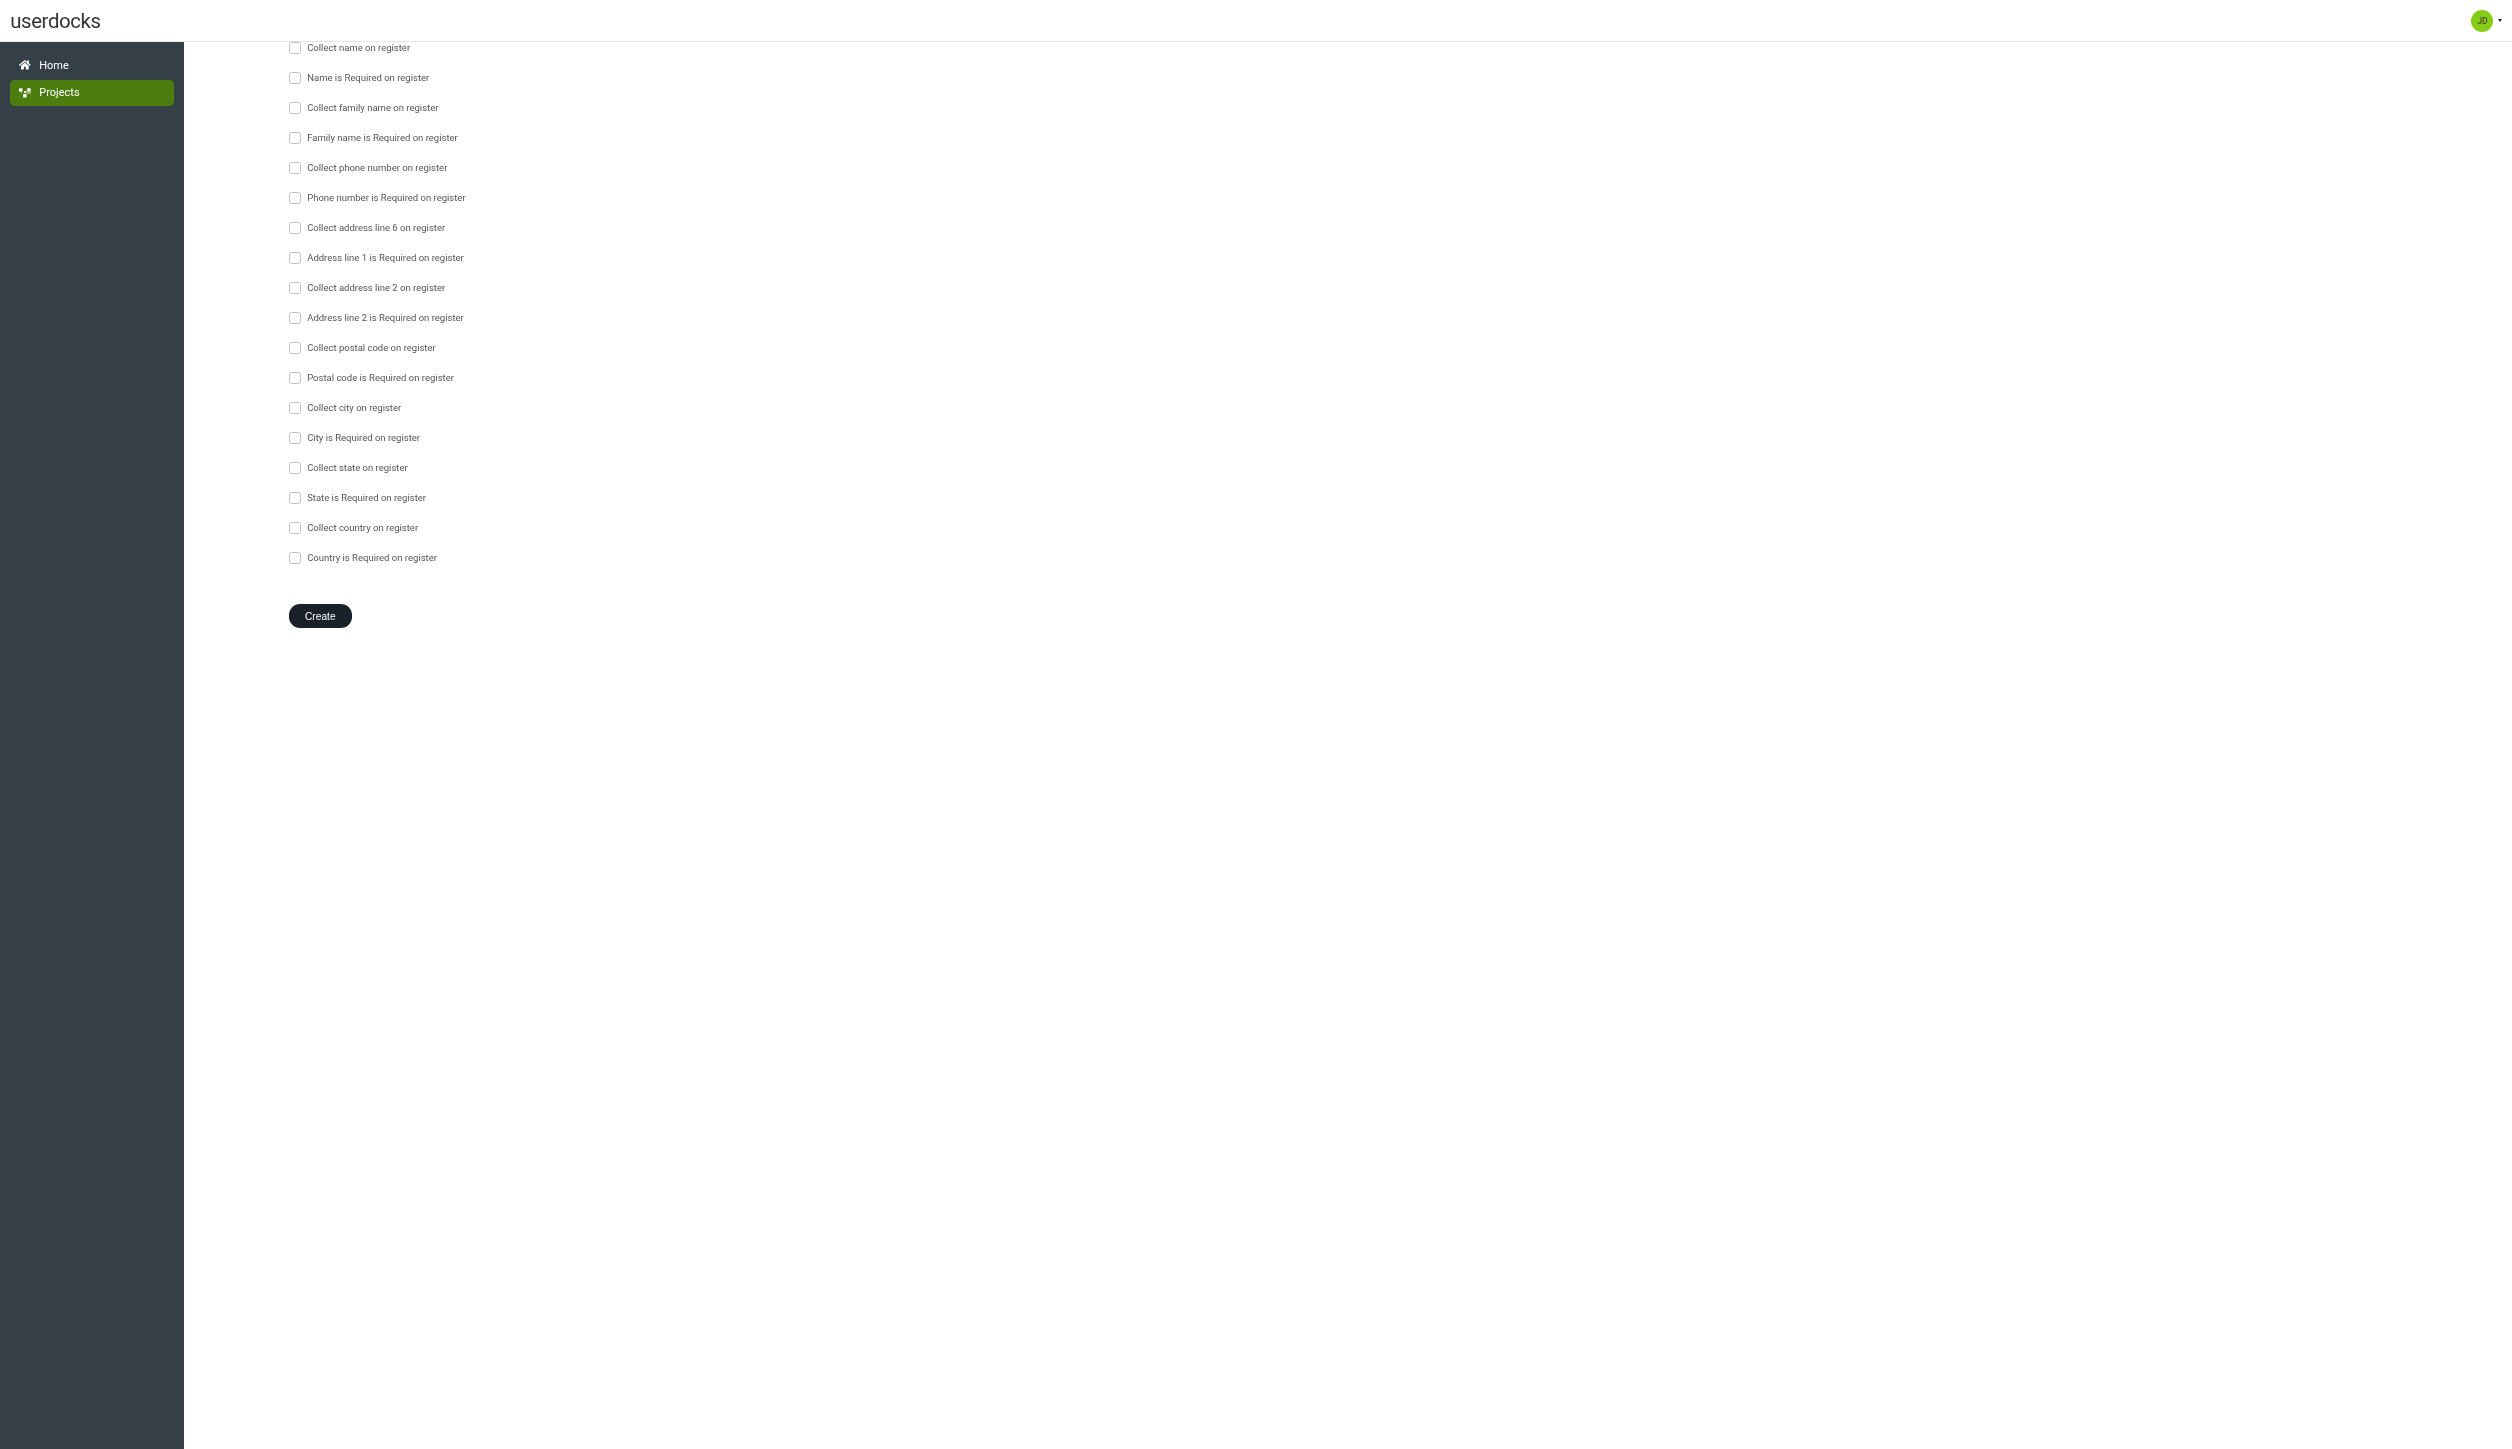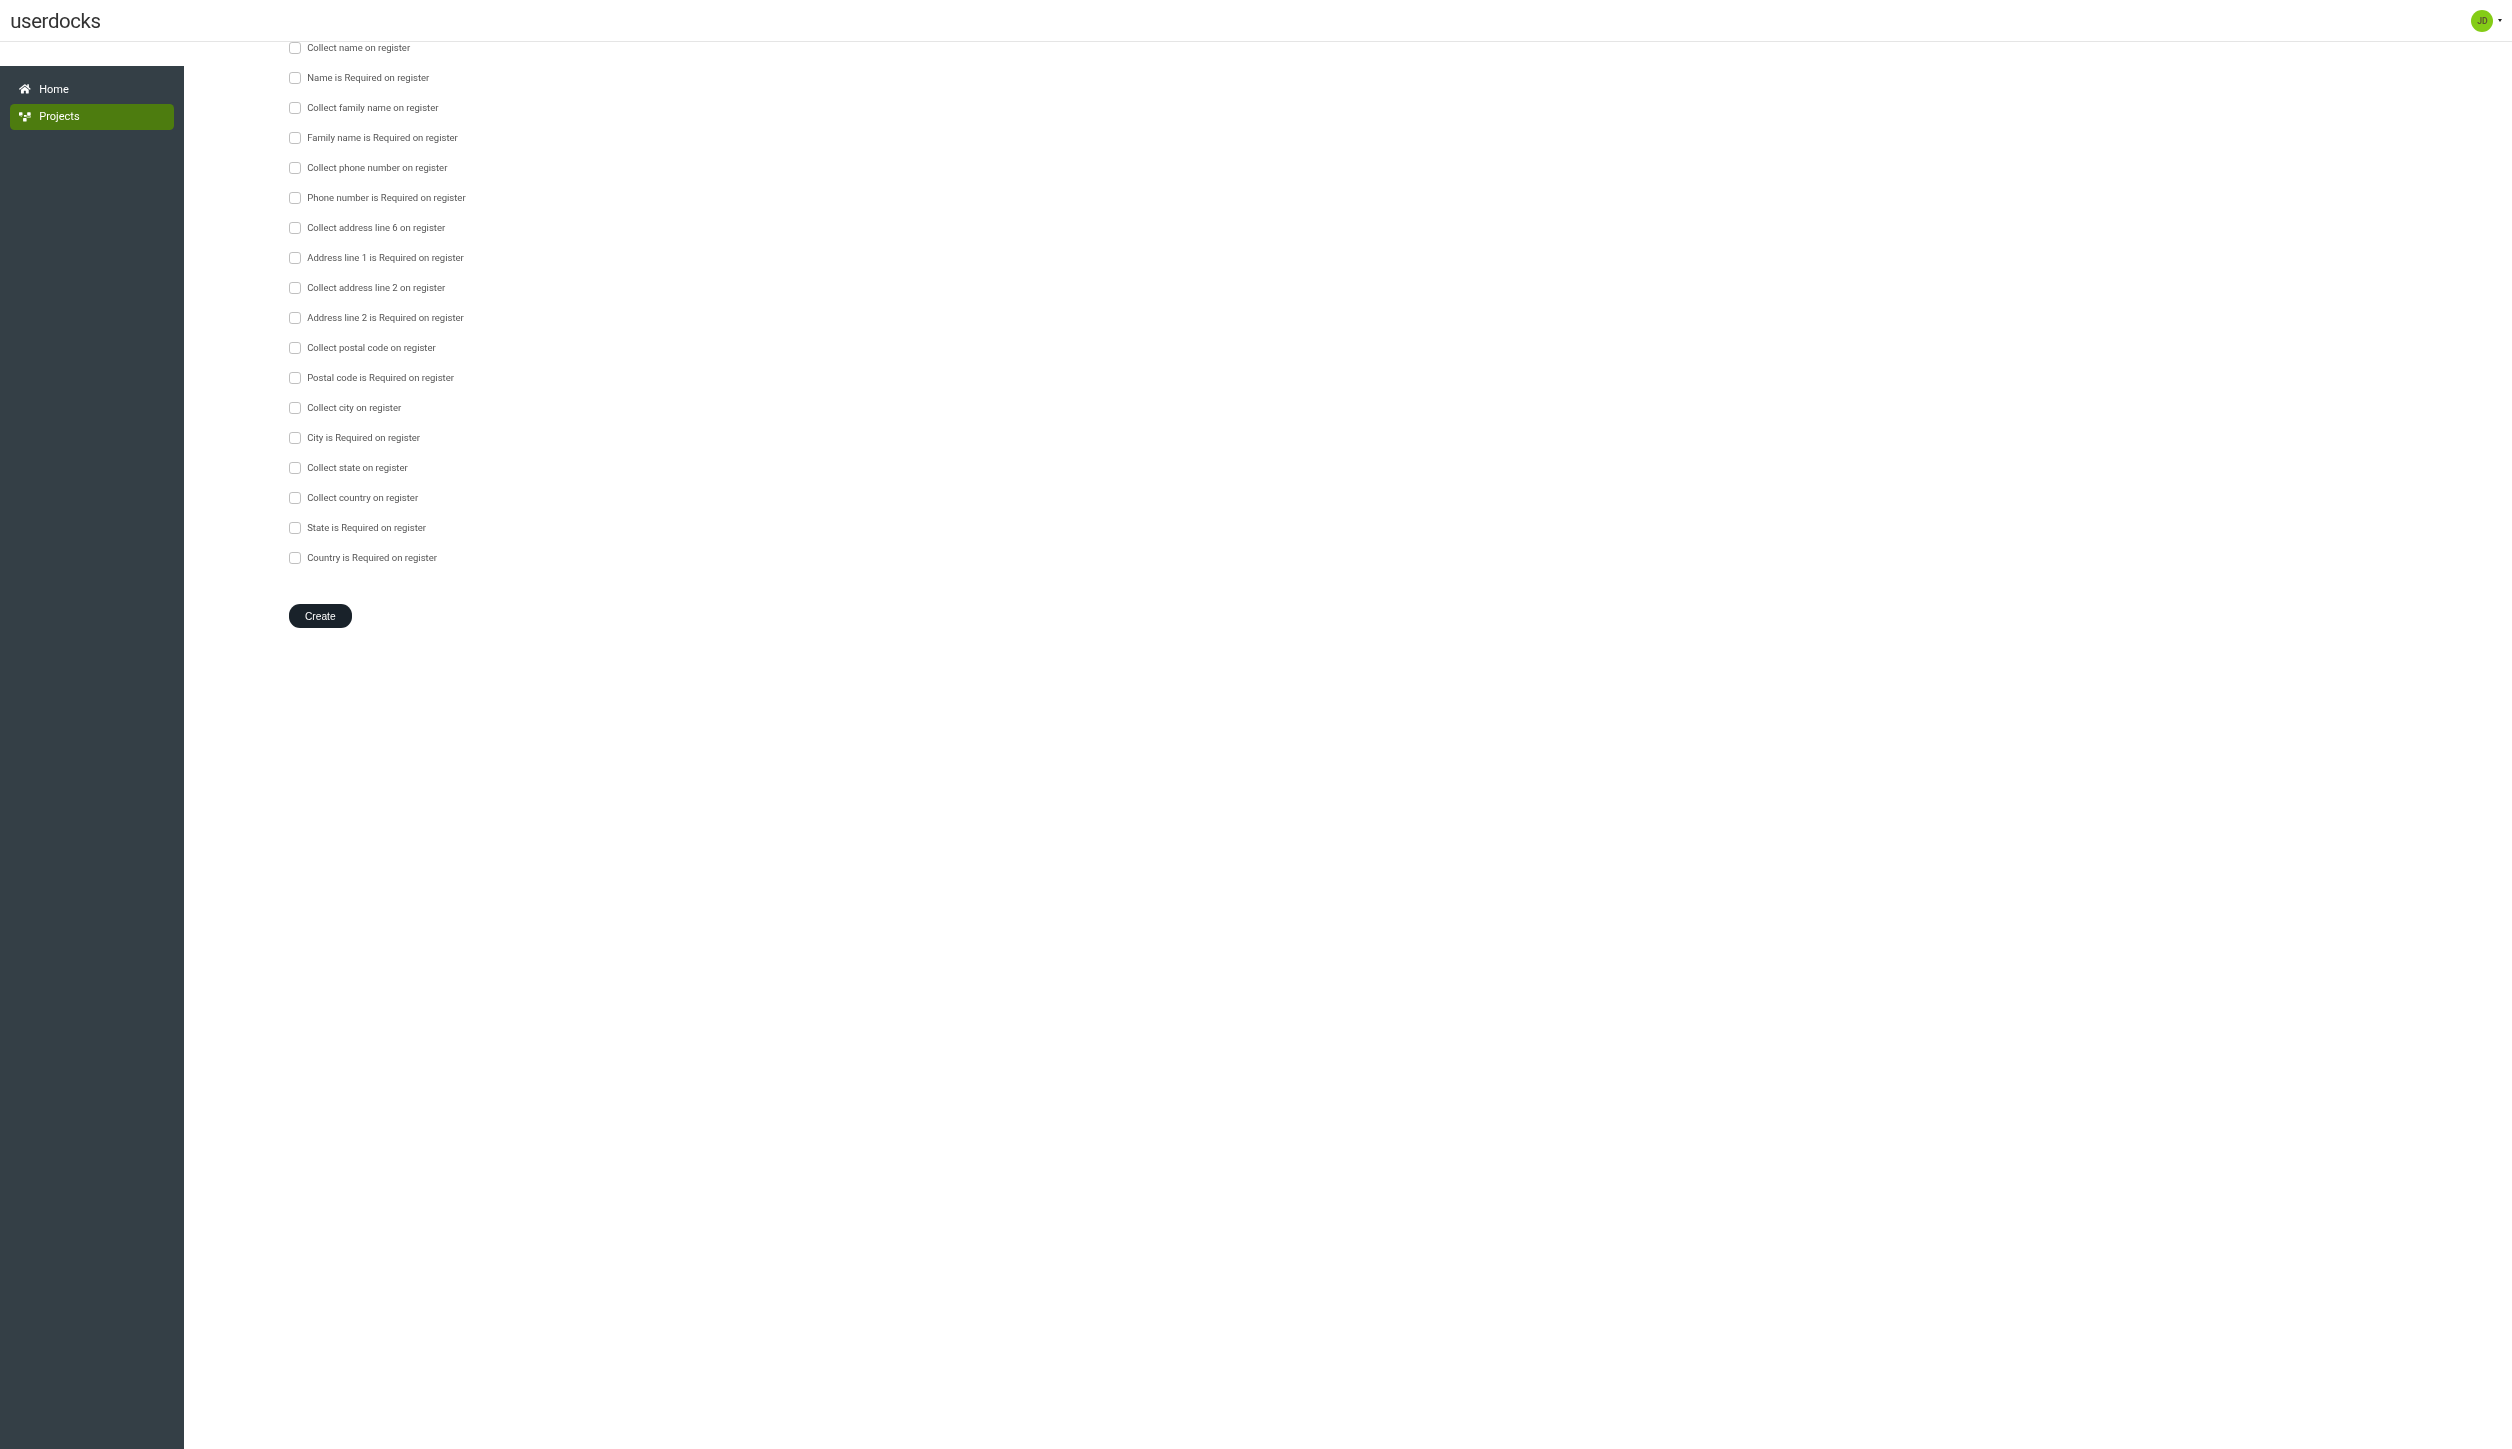--- a/index.html
+++ b/index.html
@@ -55,21 +55,20 @@
   
   .layout {
     display: flex;
     height: calc(100% - 42px);
   }
   .sidebar {
     width: 184px;
     background: #343f46;
     padding: 10.2px;
     flex-shrink: 0;
-    margin-top: 24px;
   }
   .nav-item {
     display: flex;
     align-items: center;
     gap: 8.7px;
     padding: 6.6px 8.7px;
     border-radius: 4.4px;
     color: #ffffff;
     font-size: 11px;
     cursor: pointer;
@@ -225,25 +224,25 @@
           <div class="field-row">
             <div class="checkbox"></div>
             <span class="field-label">City is Required on register</span>
           </div>
           <div class="field-row">
             <div class="checkbox"></div>
             <span class="field-label">Collect state on register</span>
           </div>
           <div class="field-row">
             <div class="checkbox"></div>
+            <span class="field-label">State is Required on register</span>
+          </div>
+          <div class="field-row">
+            <div class="checkbox"></div>
             <span class="field-label">Collect country on register</span>
-          </div>
-          <div class="field-row">
-            <div class="checkbox"></div>
-            <span class="field-label">State is Required on register</span>
           </div>
           <div class="field-row">
             <div class="checkbox"></div>
             <span class="field-label">Country is Required on register</span>
           </div>
         </div>
 
       <div class="actions">
         <button class="btn-primary">Create</button>
       </div>

